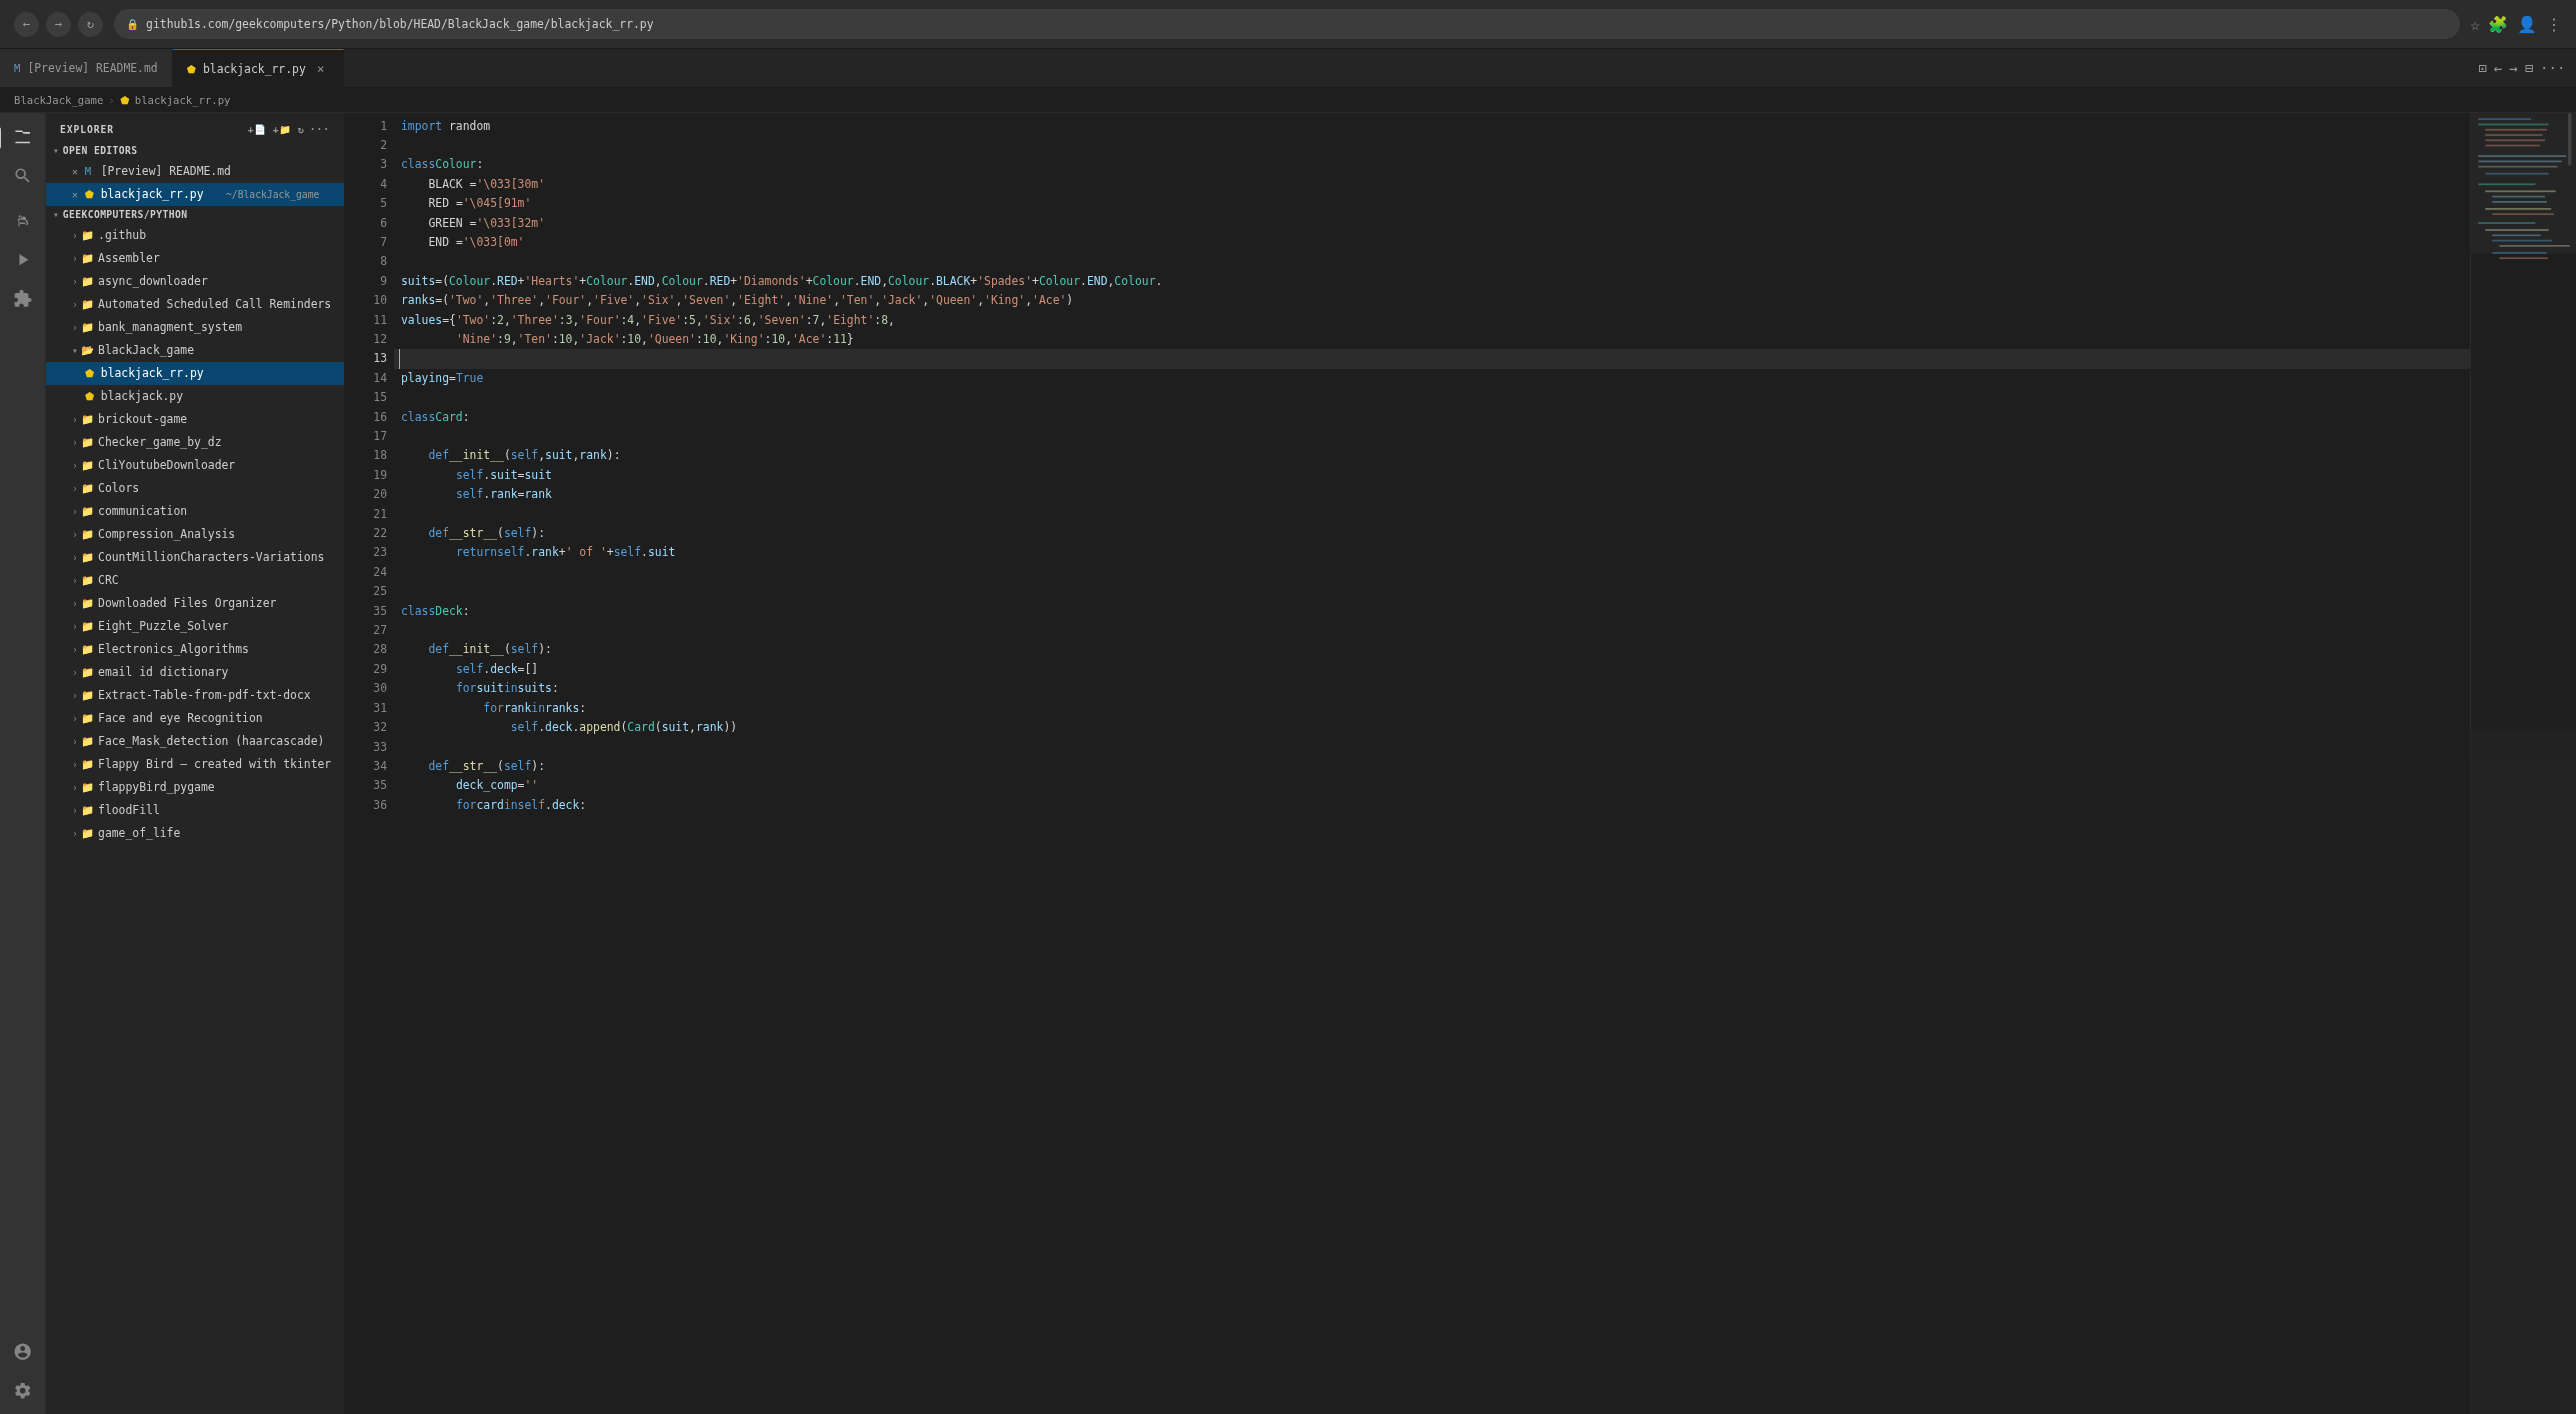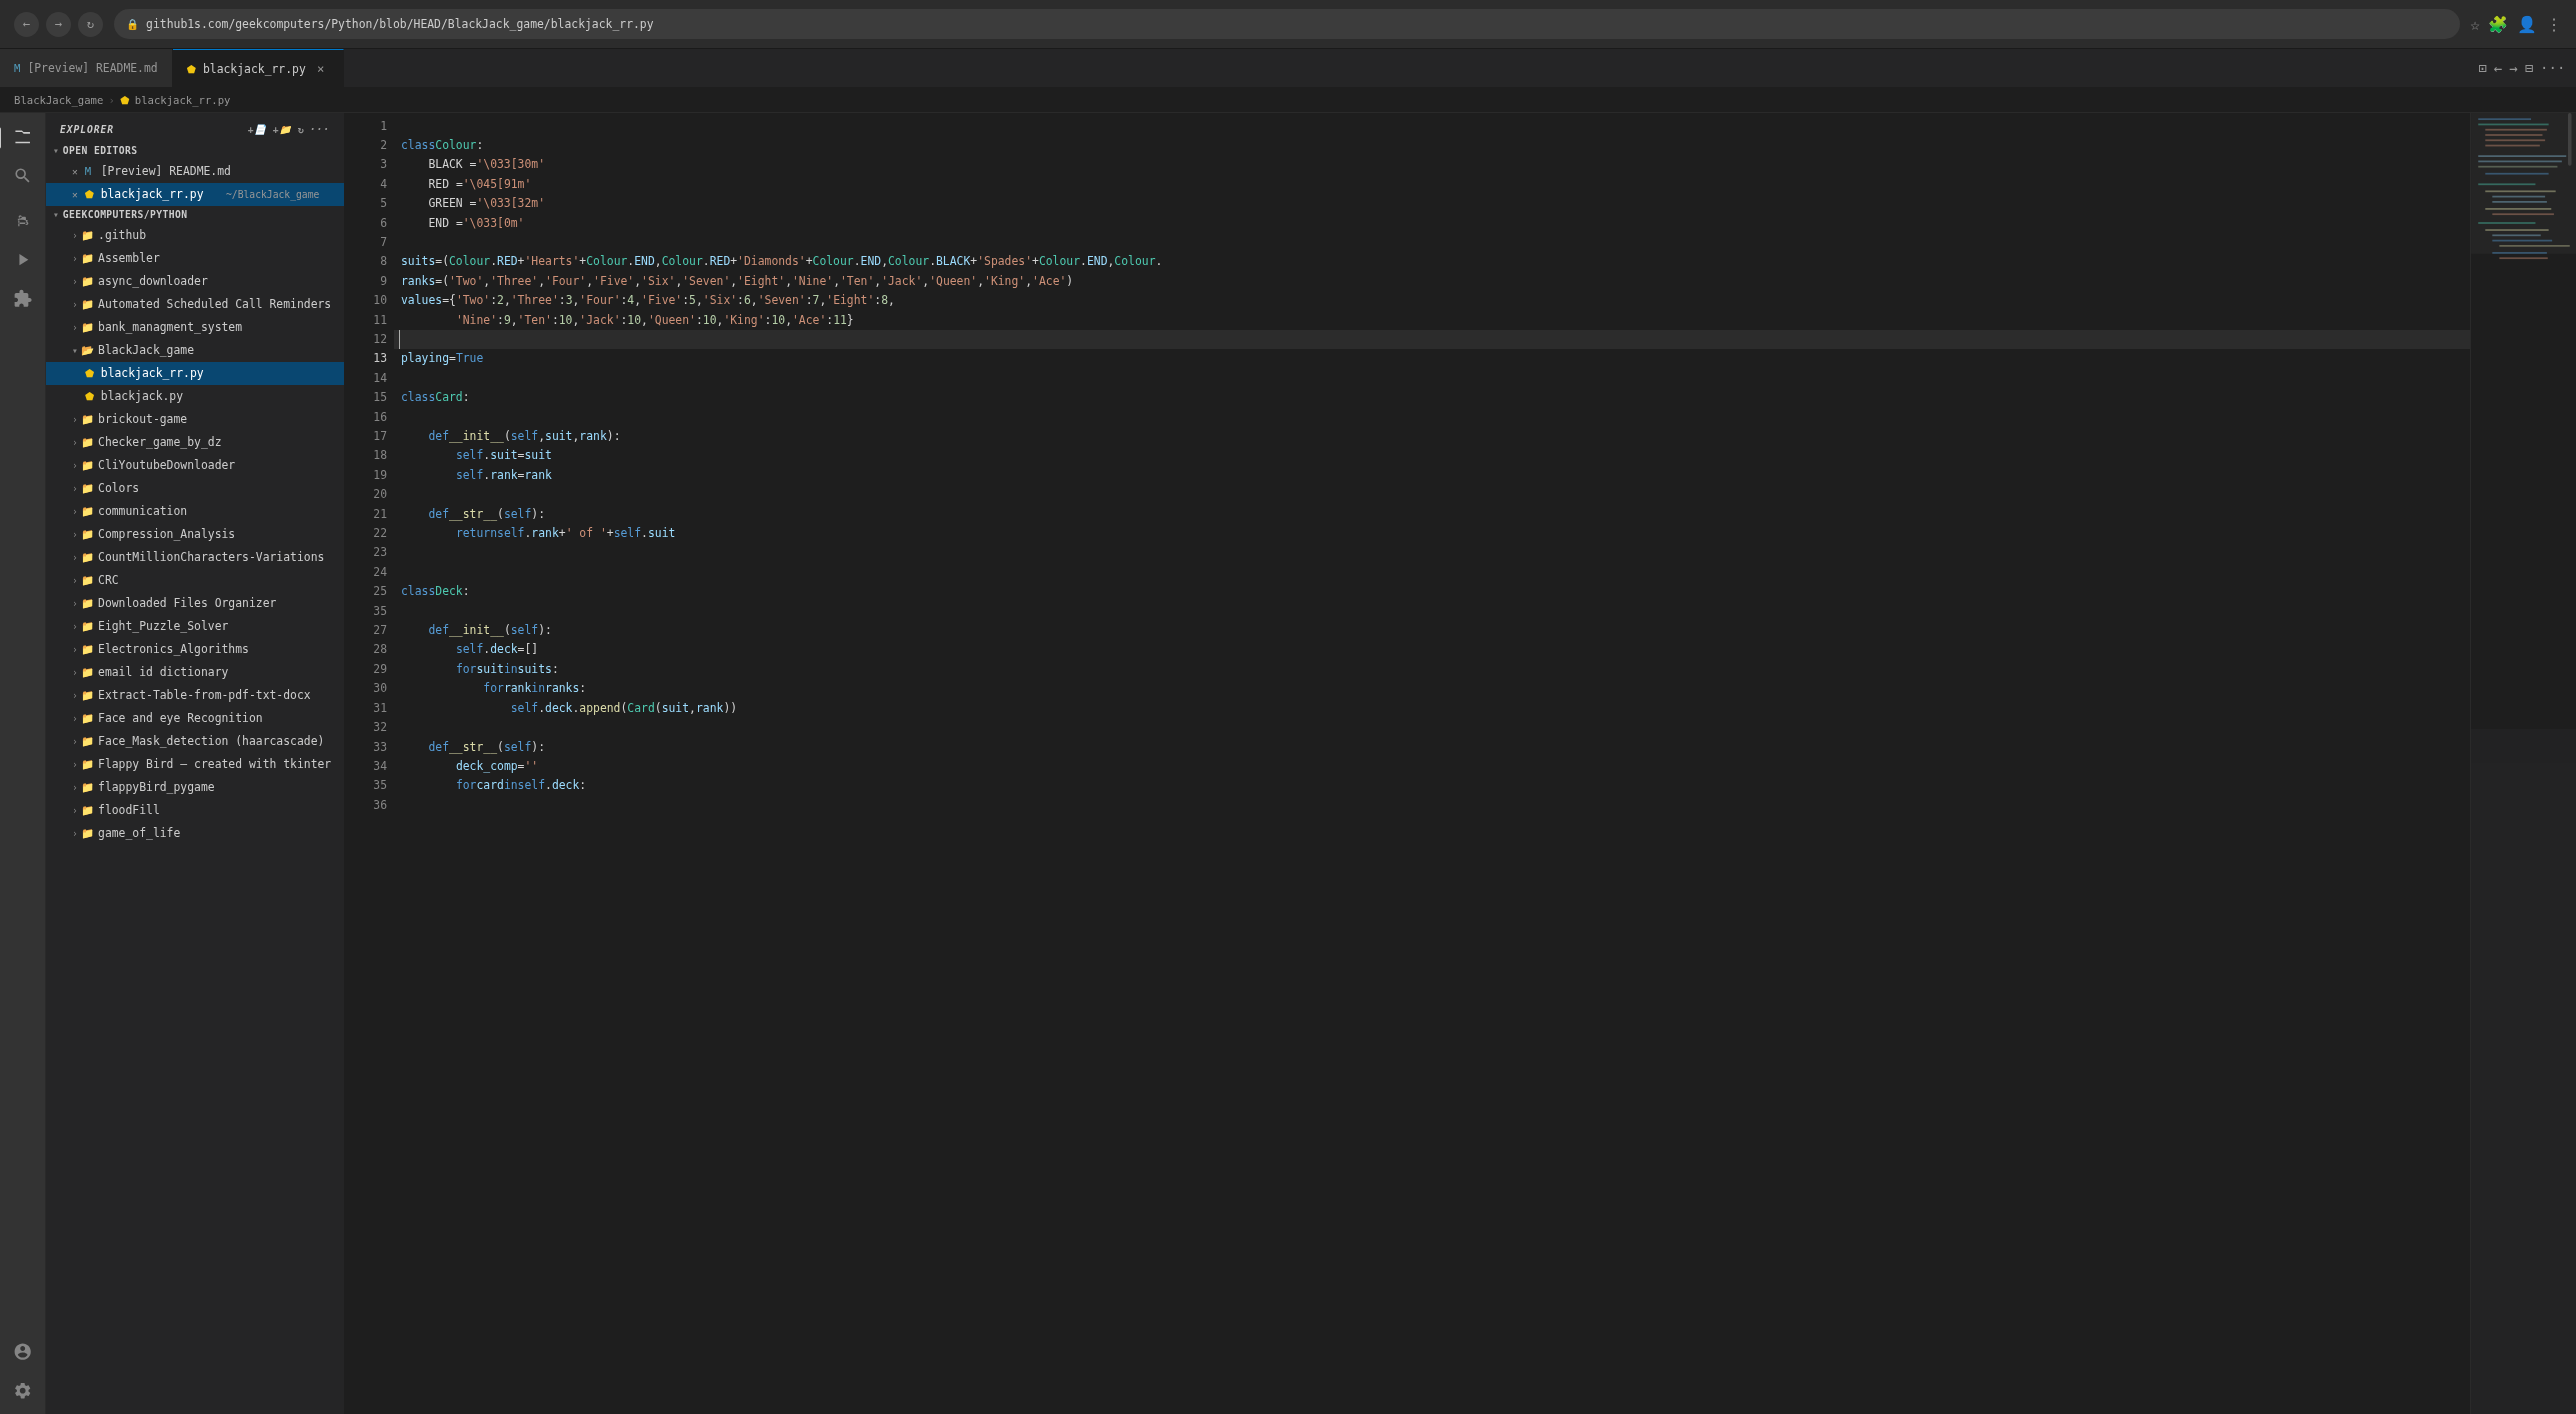--- a/index.html
+++ b/index.html
@@ -188,21 +188,20 @@
     .sidebar-header {
       padding: 10.6px 14px 7px;
       font-size: 9.7px;
       font-weight: 700;
       color: #cccccc;
       letter-spacing: 0.9px;
       text-transform: uppercase;
       display: flex;
       align-items: center;
       justify-content: space-between;
-      font-style: italic;
     }
     .sidebar-header-icons { display: flex; gap: 5.3px; color: #969696; }
     .sidebar-content {
       flex: 1;
       overflow-y: auto;
       overflow-x: hidden;
     }
     .sidebar-content::-webkit-scrollbar { width: 5.3px; }
     .sidebar-content::-webkit-scrollbar-track { background: transparent; }
     .sidebar-content::-webkit-scrollbar-thumb { background: #424242; border-radius: 2.6px; }
@@ -632,20 +631,21 @@
             <div>30</div>
           <div>31</div>
             <div>32</div>
             <div>33</div>
             <div>34</div>
             <div>35</div>
           <div>36</div>
         </div>
 
         <div class="code-content">
+          <div class="code-line"><span class="kw">import</span><span class="plain"> random</span></div>
           <div class="code-line">&nbsp;</div>
           <div class="code-line"><span class="kw">class</span> <span class="cls">Colour</span><span class="punc">:</span></div>
           <div class="code-line"><span class="plain">    BLACK </span><span class="op">=</span> <span class="str">'\033[30m'</span></div>
           <div class="code-line"><span class="plain">    RED </span><span class="op">=</span> <span class="str">'\045[91m'</span></div>
           <div class="code-line"><span class="plain">    GREEN </span><span class="op">=</span> <span class="str">'\033[32m'</span></div>
           <div class="code-line"><span class="plain">    END </span><span class="op">=</span> <span class="str">'\033[0m'</span></div>
           <div class="code-line">&nbsp;</div>
           <div class="code-line"><span class="var">suits</span> <span class="op">=</span> <span class="punc">(</span><span class="builtin">Colour</span><span class="punc">.</span><span class="var">RED</span> <span class="op">+</span> <span class="str">'Hearts'</span> <span class="op">+</span> <span class="builtin">Colour</span><span class="punc">.</span><span class="var">END</span><span class="punc">,</span> <span class="builtin">Colour</span><span class="punc">.</span><span class="var">RED</span> <span class="op">+</span> <span class="str">'Diamonds'</span> <span class="op">+</span> <span class="builtin">Colour</span><span class="punc">.</span><span class="var">END</span><span class="punc">,</span> <span class="builtin">Colour</span><span class="punc">.</span><span class="var">BLACK</span> <span class="op">+</span> <span class="str">'Spades'</span> <span class="op">+</span> <span class="builtin">Colour</span><span class="punc">.</span><span class="var">END</span><span class="punc">,</span> <span class="builtin">Colour</span><span class="punc">.</span></div>
           <div class="code-line"><span class="var">ranks</span> <span class="op">=</span> <span class="punc">(</span><span class="str">'Two'</span><span class="punc">,</span> <span class="str">'Three'</span><span class="punc">,</span> <span class="str">'Four'</span><span class="punc">,</span> <span class="str">'Five'</span><span class="punc">,</span> <span class="str">'Six'</span><span class="punc">,</span> <span class="str">'Seven'</span><span class="punc">,</span> <span class="str">'Eight'</span><span class="punc">,</span> <span class="str">'Nine'</span><span class="punc">,</span> <span class="str">'Ten'</span><span class="punc">,</span> <span class="str">'Jack'</span><span class="punc">,</span> <span class="str">'Queen'</span><span class="punc">,</span> <span class="str">'King'</span><span class="punc">,</span> <span class="str">'Ace'</span><span class="punc">)</span></div>
           <div class="code-line"><span class="var">values</span> <span class="op">=</span> <span class="punc">{</span><span class="str">'Two'</span><span class="punc">:</span> <span class="num">2</span><span class="punc">,</span> <span class="str">'Three'</span><span class="punc">:</span> <span class="num">3</span><span class="punc">,</span> <span class="str">'Four'</span><span class="punc">:</span> <span class="num">4</span><span class="punc">,</span> <span class="str">'Five'</span><span class="punc">:</span> <span class="num">5</span><span class="punc">,</span> <span class="str">'Six'</span><span class="punc">:</span> <span class="num">6</span><span class="punc">,</span> <span class="str">'Seven'</span><span class="punc">:</span> <span class="num">7</span><span class="punc">,</span> <span class="str">'Eight'</span><span class="punc">:</span> <span class="num">8</span><span class="punc">,</span></div>

